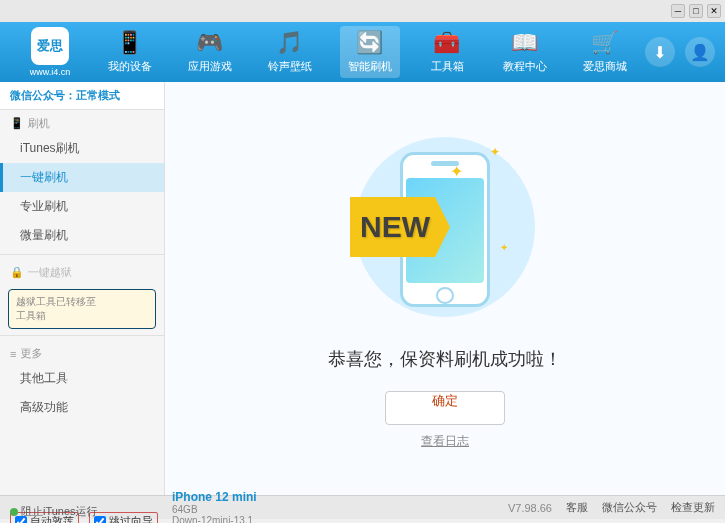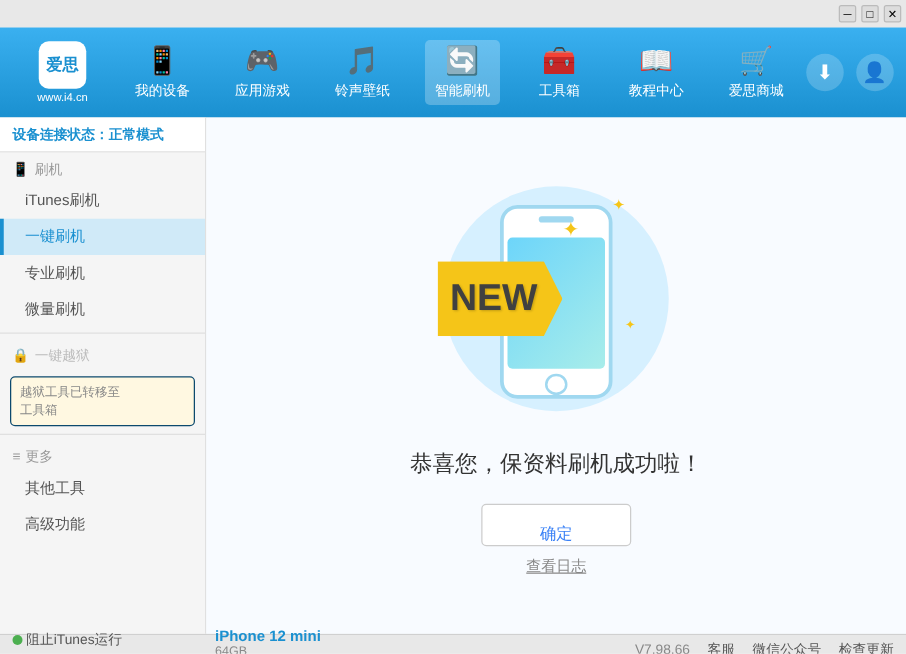--- a/index.html
+++ b/index.html
@@ -19,21 +19,21 @@
       width: 14px; height: 14px;
       border-radius: 2px;
       display: inline-flex; align-items: center; justify-content: center;
       font-size: 9px; cursor: pointer;
       border: 1px solid #bbb;
       background: #ddd;
     }
 
     
     .header {
-      height: 72px;
+      height: 60px;
       background: linear-gradient(180deg, #3ab0f0 0%, #1a90d0 100%);
       display: flex;
       align-items: center;
       padding: 0 10px;
     }
     .logo {
       width: 80px;
       display: flex; flex-direction: column; align-items: center; justify-content: center;
       color: white; font-size: 10px;
     }
@@ -203,22 +203,22 @@
 
     .success-text {
       font-size: 18px; color: #333; margin-bottom: 20px; font-weight: 500;
     }
 
     .confirm-btn {
       width: 120px; height: 34px;
       background: white;
       border: 1px solid #ccc;
       border-radius: 4px;
-      font-size: 13px; color: #3b82f6; cursor: pointer;
-      display: flex; align-items: flex-end; justify-content: center;
+      font-size: 13px; color: #c2410c; cursor: pointer;
+      display: flex; align-items: flex-start; justify-content: center;
       margin-bottom: 8px;
     }
 
     .view-log-link {
       font-size: 12px; color: #888; cursor: pointer; text-decoration: underline;
     }
 
     
     .bottom-bar {
       height: 24px;
@@ -304,21 +304,21 @@
   <div class="header-right">
     <div class="header-right-btn">⬇</div>
     <div class="header-right-btn">👤</div>
   </div>
 </div>
 
 <div class="main">
 
   <div class="sidebar">
     <div class="sidebar-status">
-      <span>设备连接状态：</span><span style="color:#1a90d0;font-weight:bold;">正常模式</span>
+      <span>微信公众号：</span><span style="color:#1a90d0;font-weight:bold;">正常模式</span>
     </div>
 
     <div class="sidebar-section-title">
       <span>📱</span>
       <span>刷机</span>
     </div>
 
     <div class="sidebar-item">
       <span>iTunes刷机</span>
     </div>

